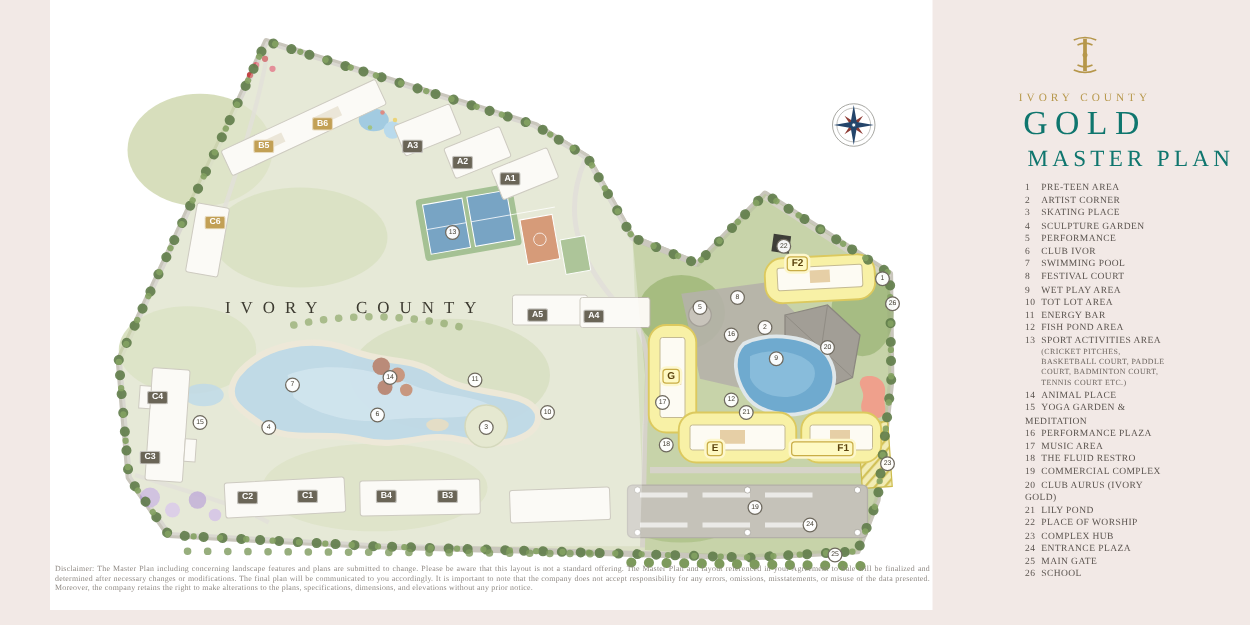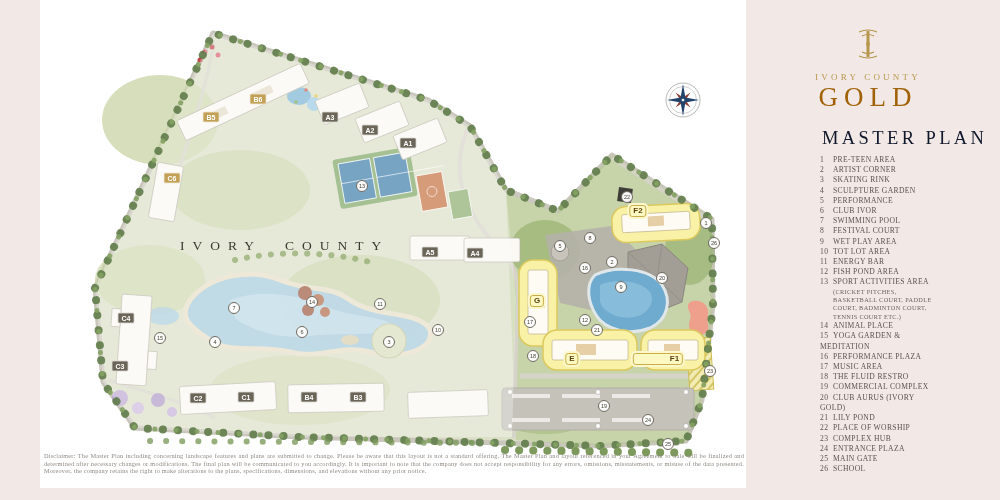--- a/index.html
+++ b/index.html
@@ -33,22 +33,22 @@
   }
   #disclaimer{
     position:absolute;left:44px;top:452px;width:700px;
     font-size:6.3px;line-height:7.7px;color:#8f8983;text-align:justify;
     letter-spacing:.2px;
   }
   
   #panel{position:absolute;left:745px;top:0;width:250px;height:500px;}
   #logo{width:170px;margin:26px 0 0 38px;text-align:center;}
   #brand{font-size:9px;letter-spacing:3.2px;color:#b8994e;margin-top:6px;white-space:nowrap;}
-  #gold-word{font-size:27px;letter-spacing:6px;color:#a16207;margin-top:1px;line-height:28px;}
-  #plan-title{margin:16px 0 0 77px;font-size:18.5px;letter-spacing:3.4px;color:#0f172a;line-height:22px;white-space:nowrap;}
+  #gold-word{font-size:27px;letter-spacing:6px;color:#0f766e;margin-top:1px;line-height:28px;}
+  #plan-title{margin:5px 0 0 77px;font-size:18.5px;letter-spacing:3.4px;color:#0f766e;line-height:22px;white-space:nowrap;}
   #legend-list{
     list-style:none;margin:6px 0 0 75px;padding:0;
     color:#5a534e;font-size:7.6px;letter-spacing:.35px;
   }
   #legend-list li{margin:0;}
   .lrow{display:flex;line-height:10.2px;}
   .lrow .num{width:13px;flex:none;}
   .lrow .lab{white-space:nowrap;}
   .sub{font-size:6.3px;line-height:8.4px;margin-left:13px;color:#6b645e;}
   .cont{line-height:10.2px;}
@@ -313,21 +313,21 @@
       </li>
       <li>
         <div class="lrow">
           <span class="num">2</span>
           <span class="lab">ARTIST CORNER</span>
         </div>
       </li>
       <li>
         <div class="lrow">
           <span class="num">3</span>
-          <span class="lab">SKATING RINK</span>
+          <span class="lab">SKATING PLACE</span>
         </div>
       </li>
       <li>
         <div class="lrow">
           <span class="num">4</span>
           <span class="lab">SCULPTURE GARDEN</span>
         </div>
       </li>
       <li>
         <div class="lrow">

